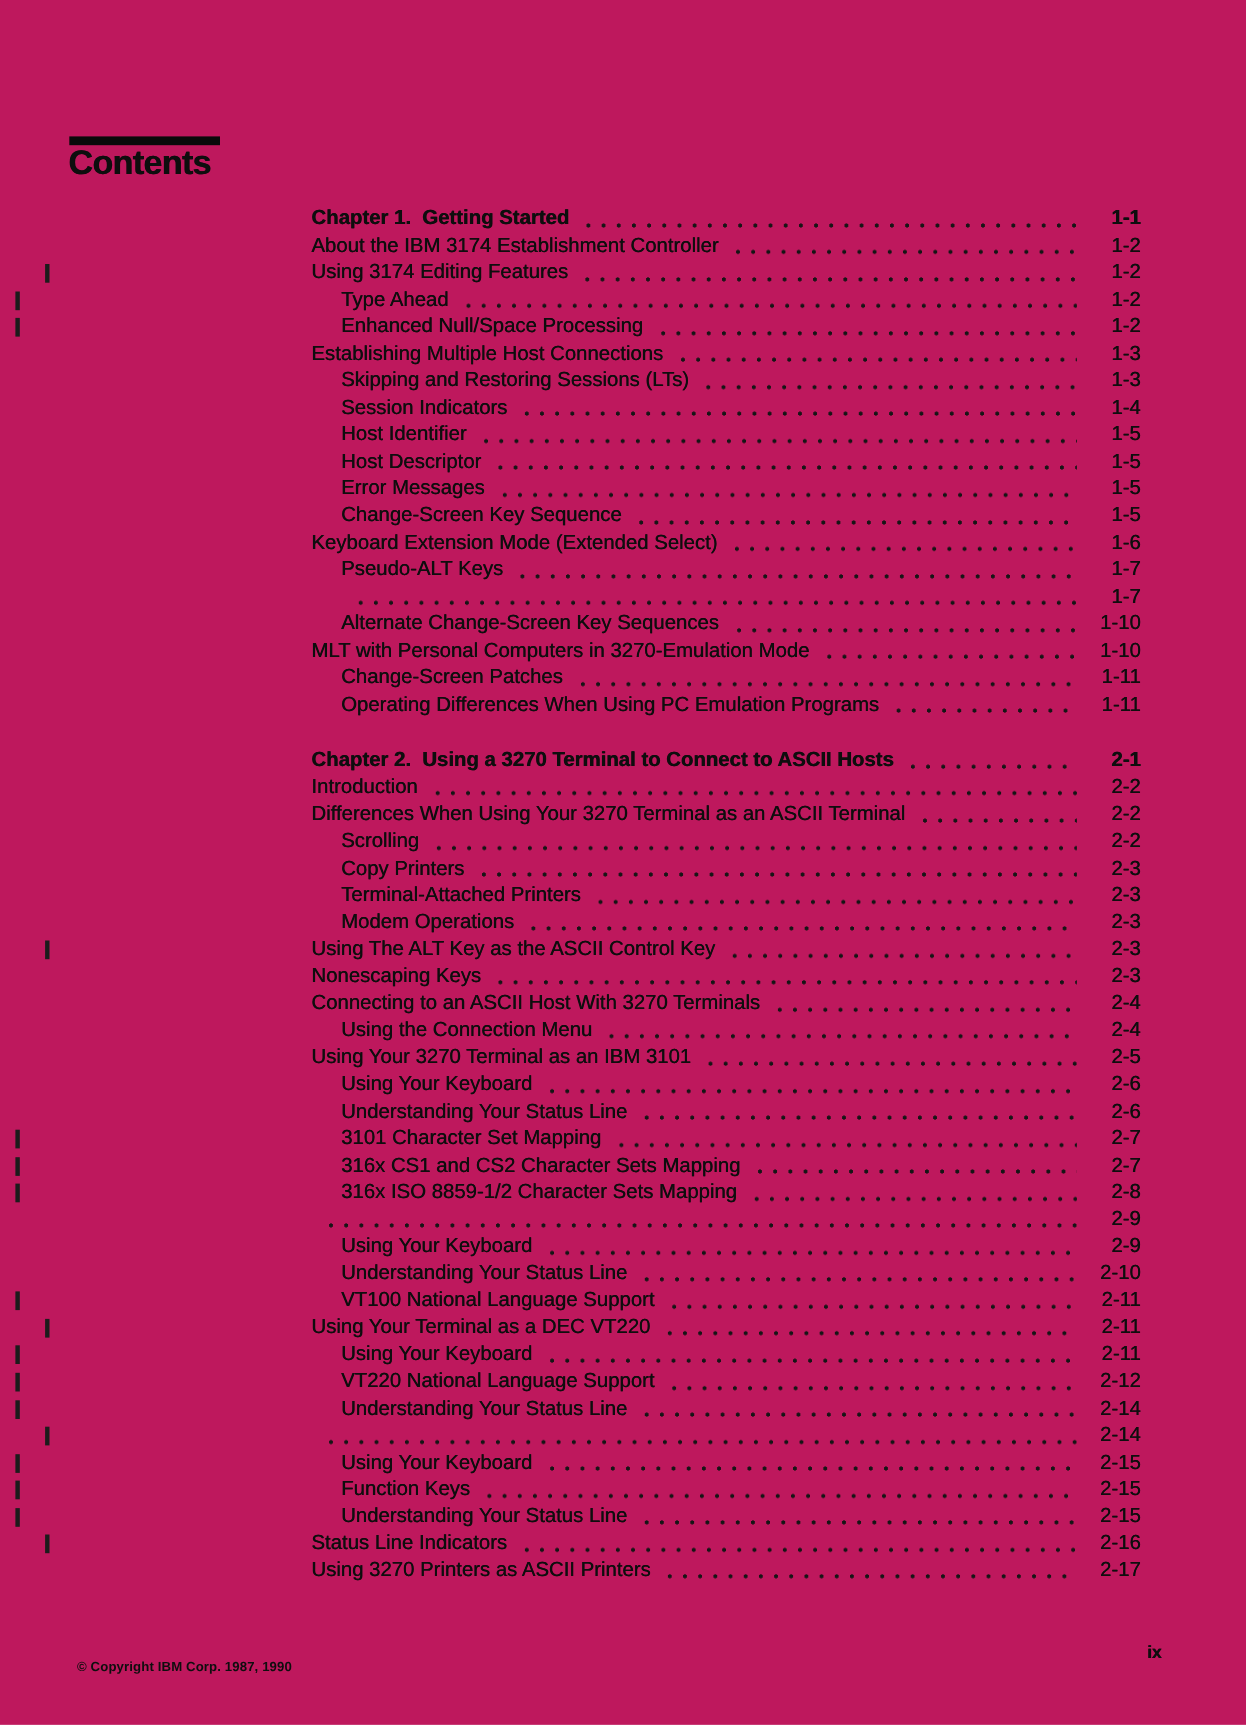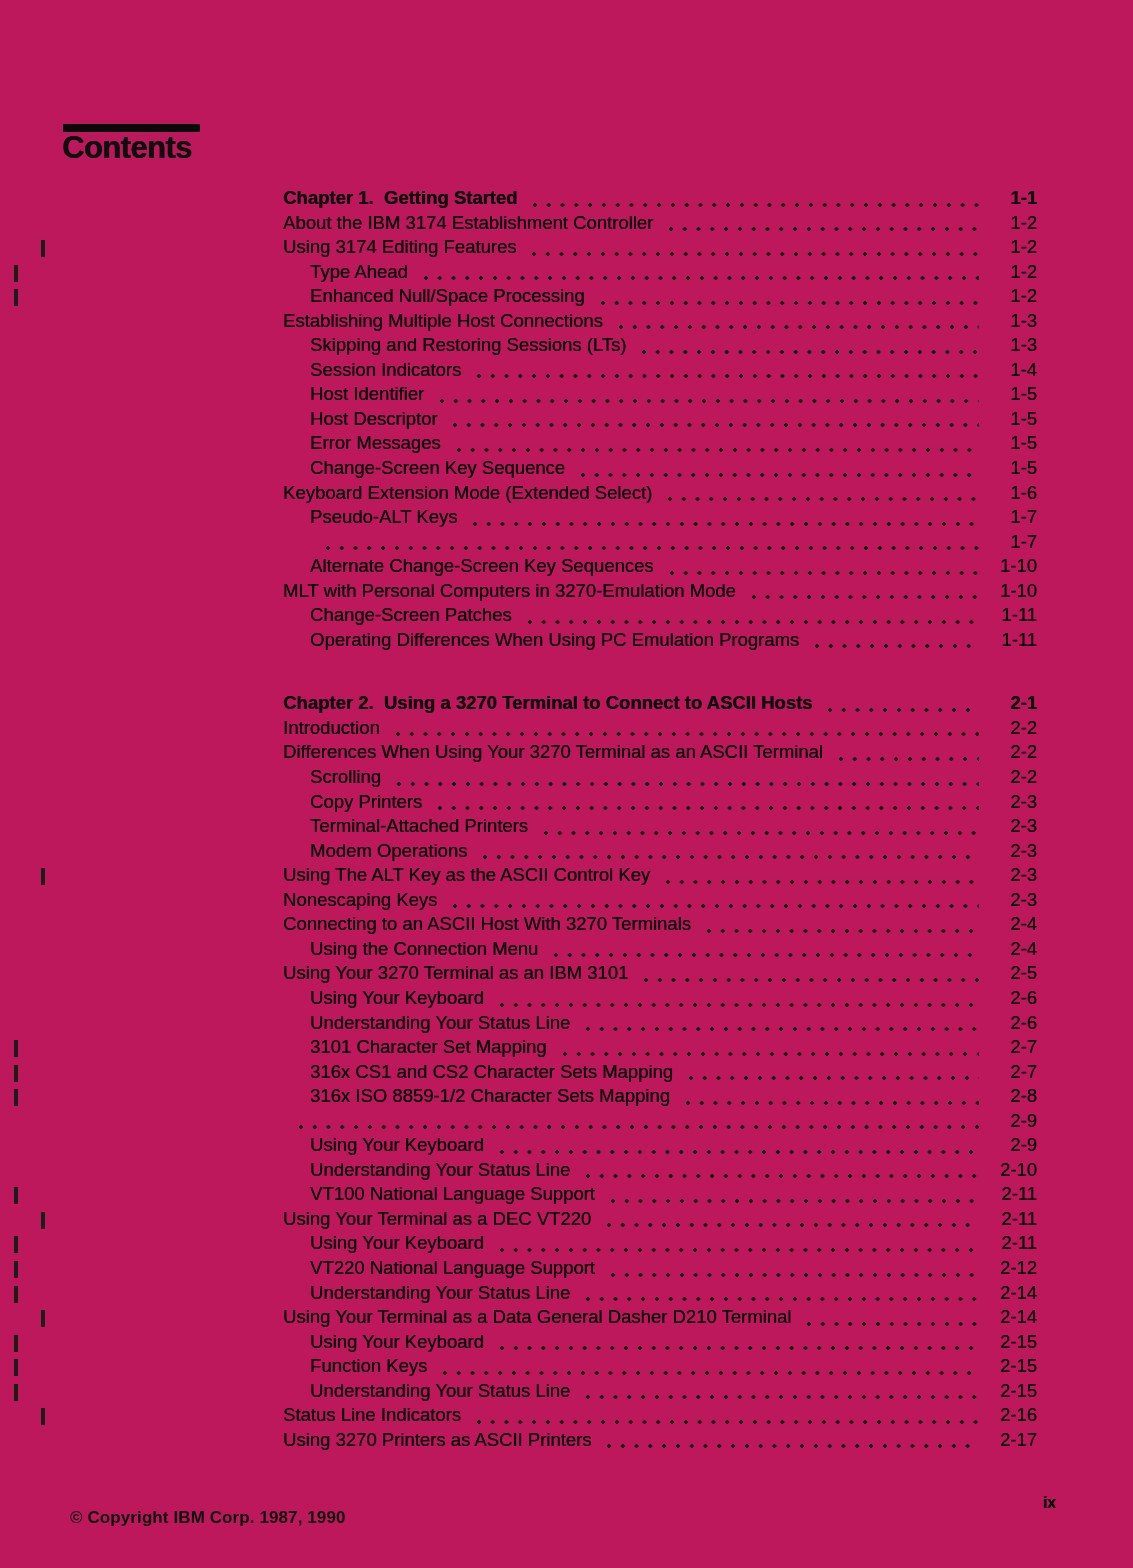--- a/index.html
+++ b/index.html
@@ -30,21 +30,21 @@
     margin:0; padding:0; list-style:none;
   }
   .toc-row {
     display:flex; align-items:baseline;
     height:24.55px; position:relative;
     font-size:18.5px;
     text-shadow:0.35px 0 0 currentColor;
   }
   .toc-row.bold { font-weight:bold; text-shadow:0.5px 0 0 currentColor; }
   .toc-row.level-1 { padding-left:27px; }
-  .toc-row.gap-before { margin-top:39px; }
+  .toc-row.gap-before { margin-top:26px; }
 
   .label { white-space:pre; }
   .leader {
     flex:1 1 auto; min-width:18px;
     align-self:flex-end;
     height:6px; margin:0 4px 4px 11px;
     background-image:radial-gradient(circle at center, #151515 1.6px, transparent 2.1px);
     background-size:13.8px 6px;
     background-repeat:repeat-x;
     background-position:left center;
@@ -54,21 +54,21 @@
   
   .bar {
     position:absolute; left:-242px; top:4px;
     width:3.5px; height:17px; background:#1c1c1c;
   }
   .toc-row.level-1 .bar { left:-269px; }
 
   
   .copyright {
     position:absolute; left:70px; top:1508px;
-    font-size:17px; font-weight:bold; letter-spacing:0.1px;
+    font-size:12px; font-weight:bold; letter-spacing:0.1px;
   }
   .page-num-footer {
     position:absolute; right:77px; top:1494px;
     font-size:16px; font-weight:bold;
     text-shadow:0.5px 0 0 currentColor;
   }
 </style>
 </head>
 <body>
 
@@ -303,21 +303,20 @@
         <span class="pagenum">2-12</span>
       </li>
       <li class="toc-row level-1">
         <span class="bar"></span>
         <span class="label">Understanding Your Status Line</span>
         <span class="leader"></span>
         <span class="pagenum">2-14</span>
       </li>
       <li class="toc-row level-0">
         <span class="bar"></span>
-        <span class="label">Using Your Terminal as a Data General Dasher D210 Terminal</span>
         <span class="leader"></span>
         <span class="pagenum">2-14</span>
       </li>
       <li class="toc-row level-1">
         <span class="bar"></span>
         <span class="label">Using Your Keyboard</span>
         <span class="leader"></span>
         <span class="pagenum">2-15</span>
       </li>
       <li class="toc-row level-1">

